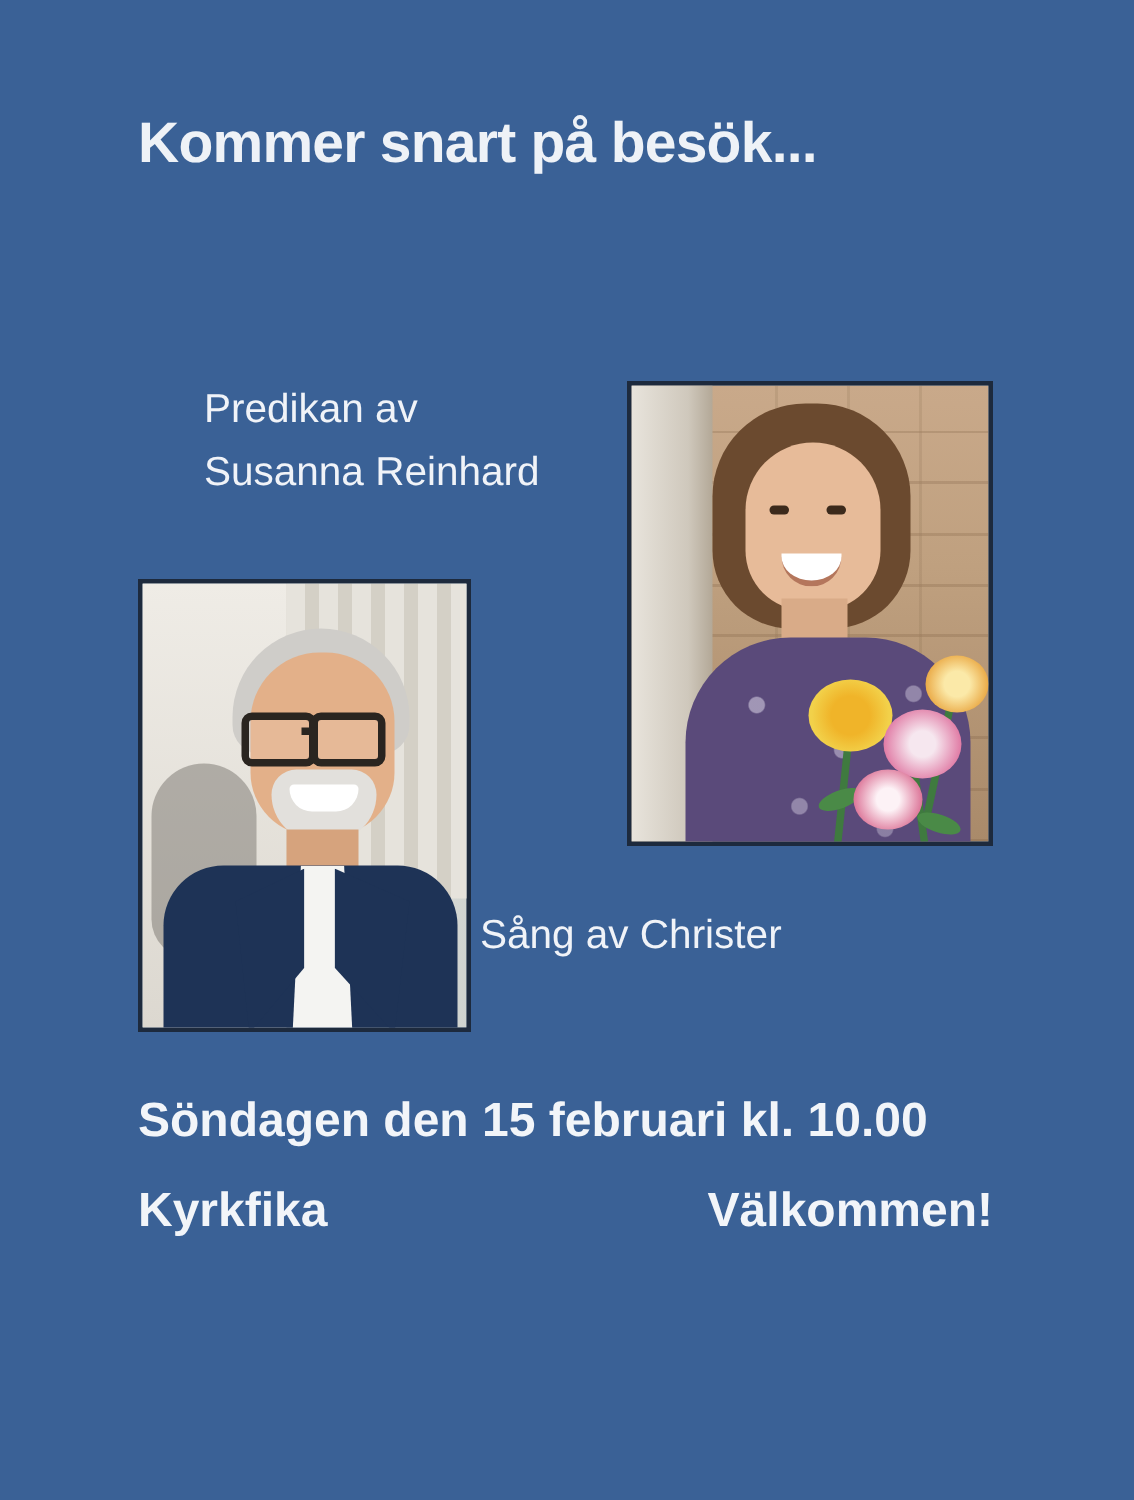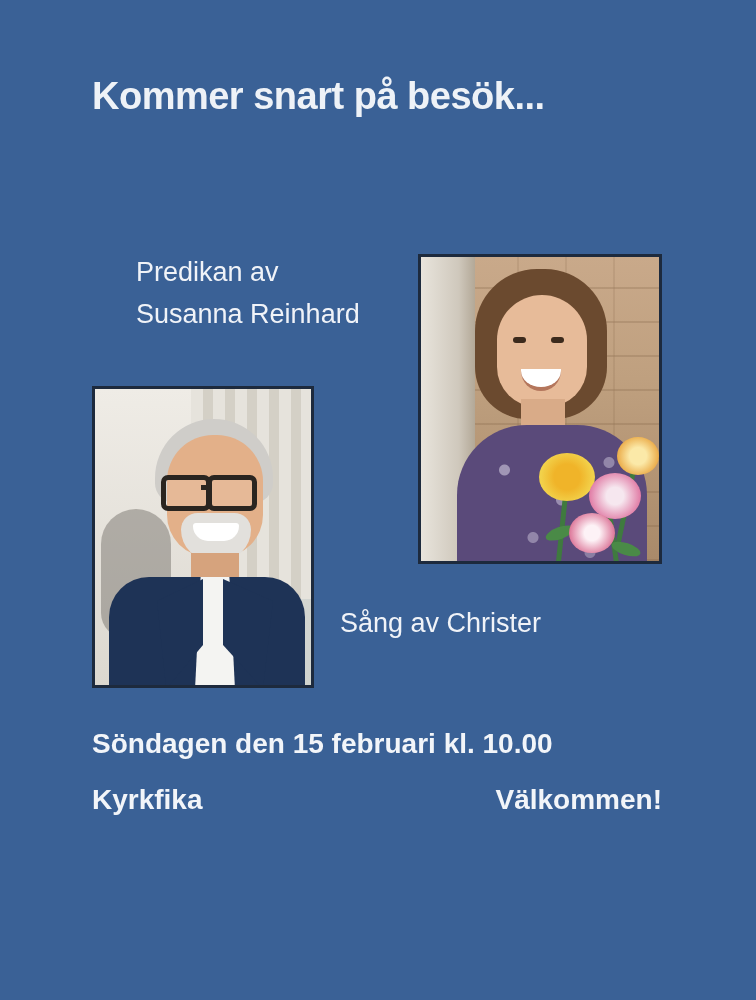--- a/index.html
+++ b/index.html
@@ -211,35 +211,35 @@
     clip-path: polygon(100% 0, 100% 60%, 20% 100%, 0 20%);
   }
   .m-lapel-r {
     position: absolute; left: 128px; top: 190px; width: 50px; height: 110px;
     background: #1e3356;
     clip-path: polygon(0 0, 100% 20%, 80% 100%, 0 60%);
   }
 
   .song-block {
     position: absolute;
-    left: 340px;
+    left: 320px;
     top: 602px;
     width: 330px;
     color: #f0f3f8;
     font-size: 27px;
     font-weight: 500;
     line-height: 1.6;
   }
   .details {
     position: absolute;
     left: 92px;
     top: 730px;
     width: 580px;
     color: #f2f5f9;
-    font-size: 28px;
+    font-size: 32px;
     font-weight: bold;
     line-height: 1.0;
   }
   .details .line {
     margin-bottom: 28px;
     white-space: nowrap;
   }
   .details .line.last {
     display: flex;
     justify-content: space-between;

